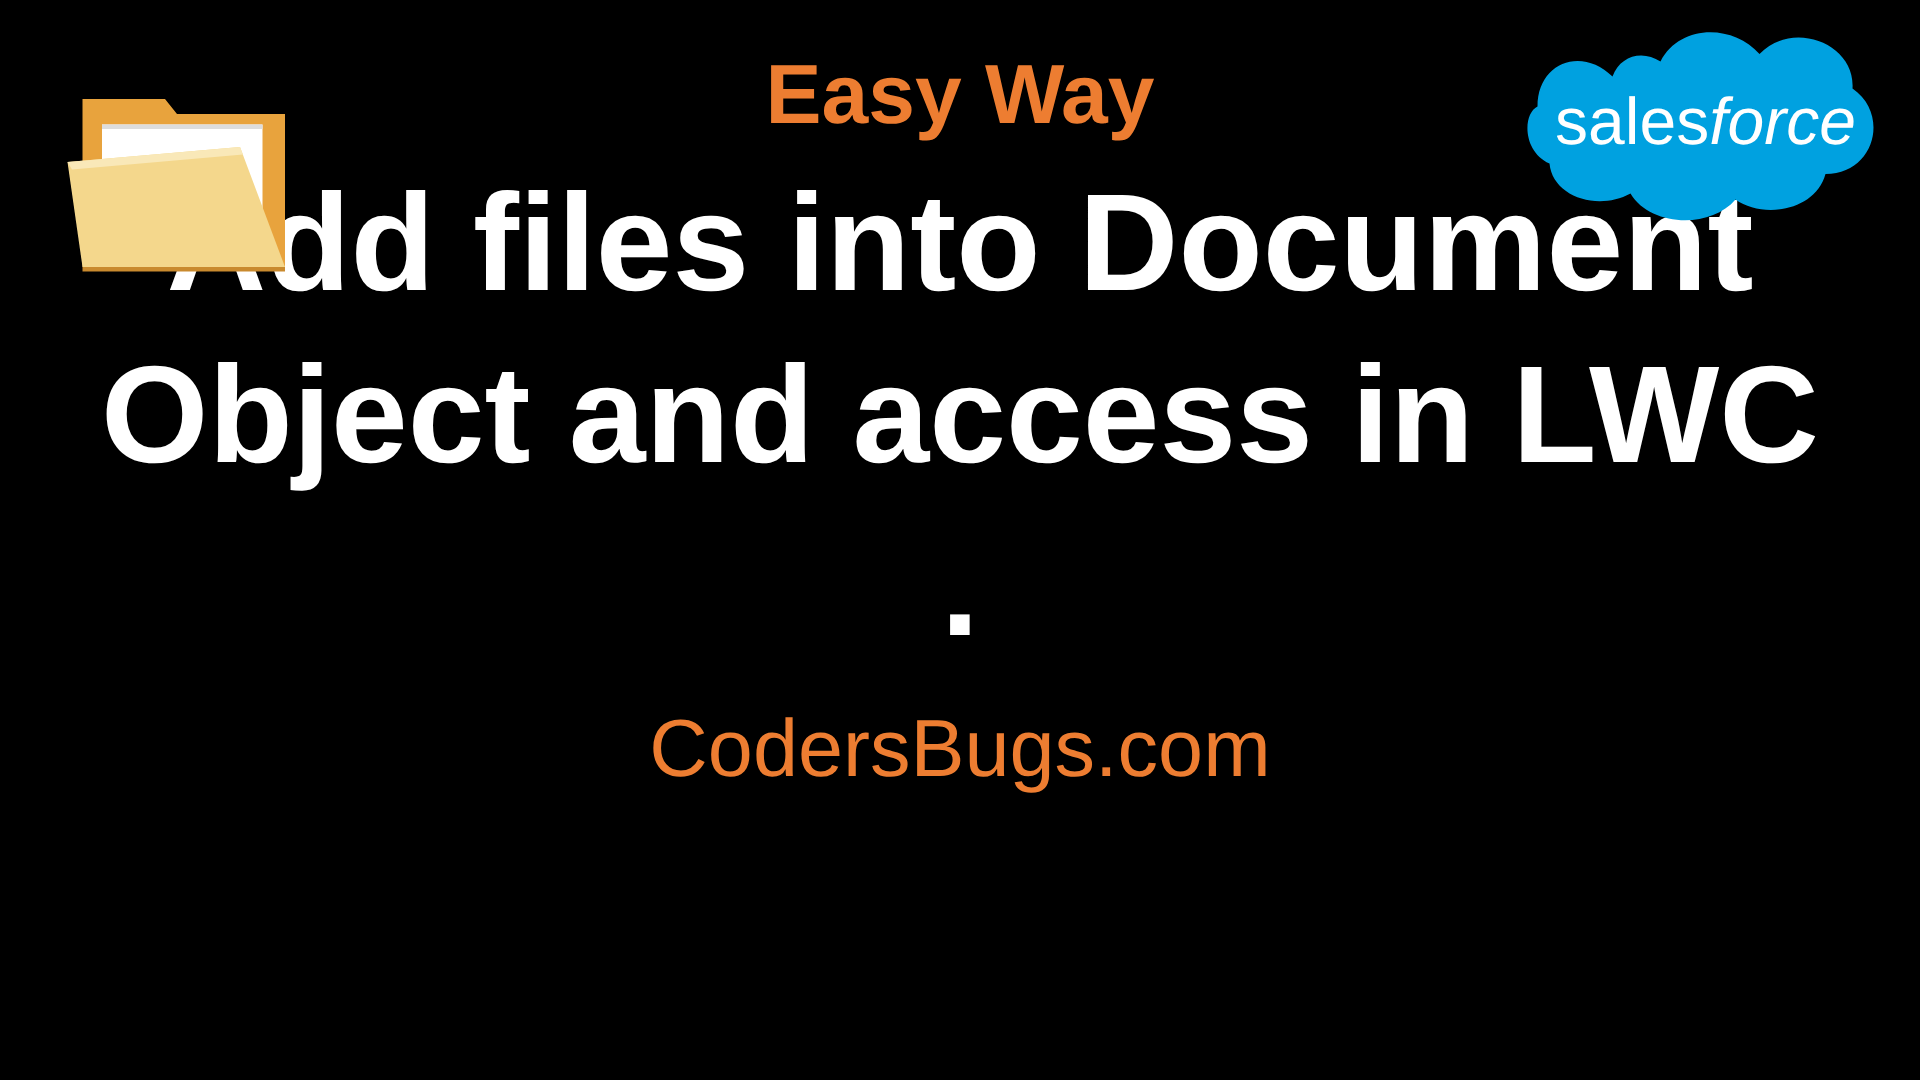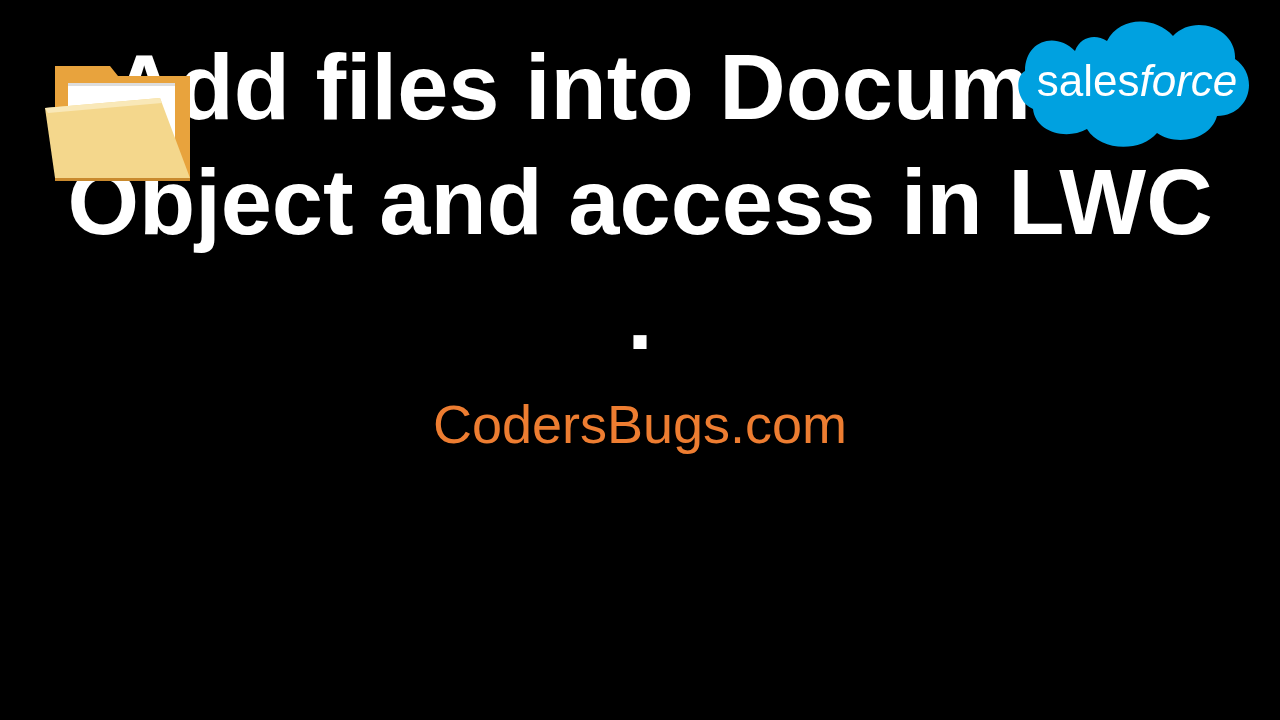--- a/index.html
+++ b/index.html
@@ -97,15 +97,16 @@
       C 80 32, 65 36, 60 50
       Z
     "></path>
     <text x="122" y="95" text-anchor="middle" class="sf-text">
       <tspan>sales</tspan><tspan class="sf-text-italic">force</tspan>
     </text>
   </svg>
 </div>
 
 <div class="container">
+  <div class="subtitle">Easy Way</div>
   <div class="main-title">Add files into Document Object and access in LWC .</div>
   <div class="website">CodersBugs.com</div>
 </div>
 
 </body></html>

